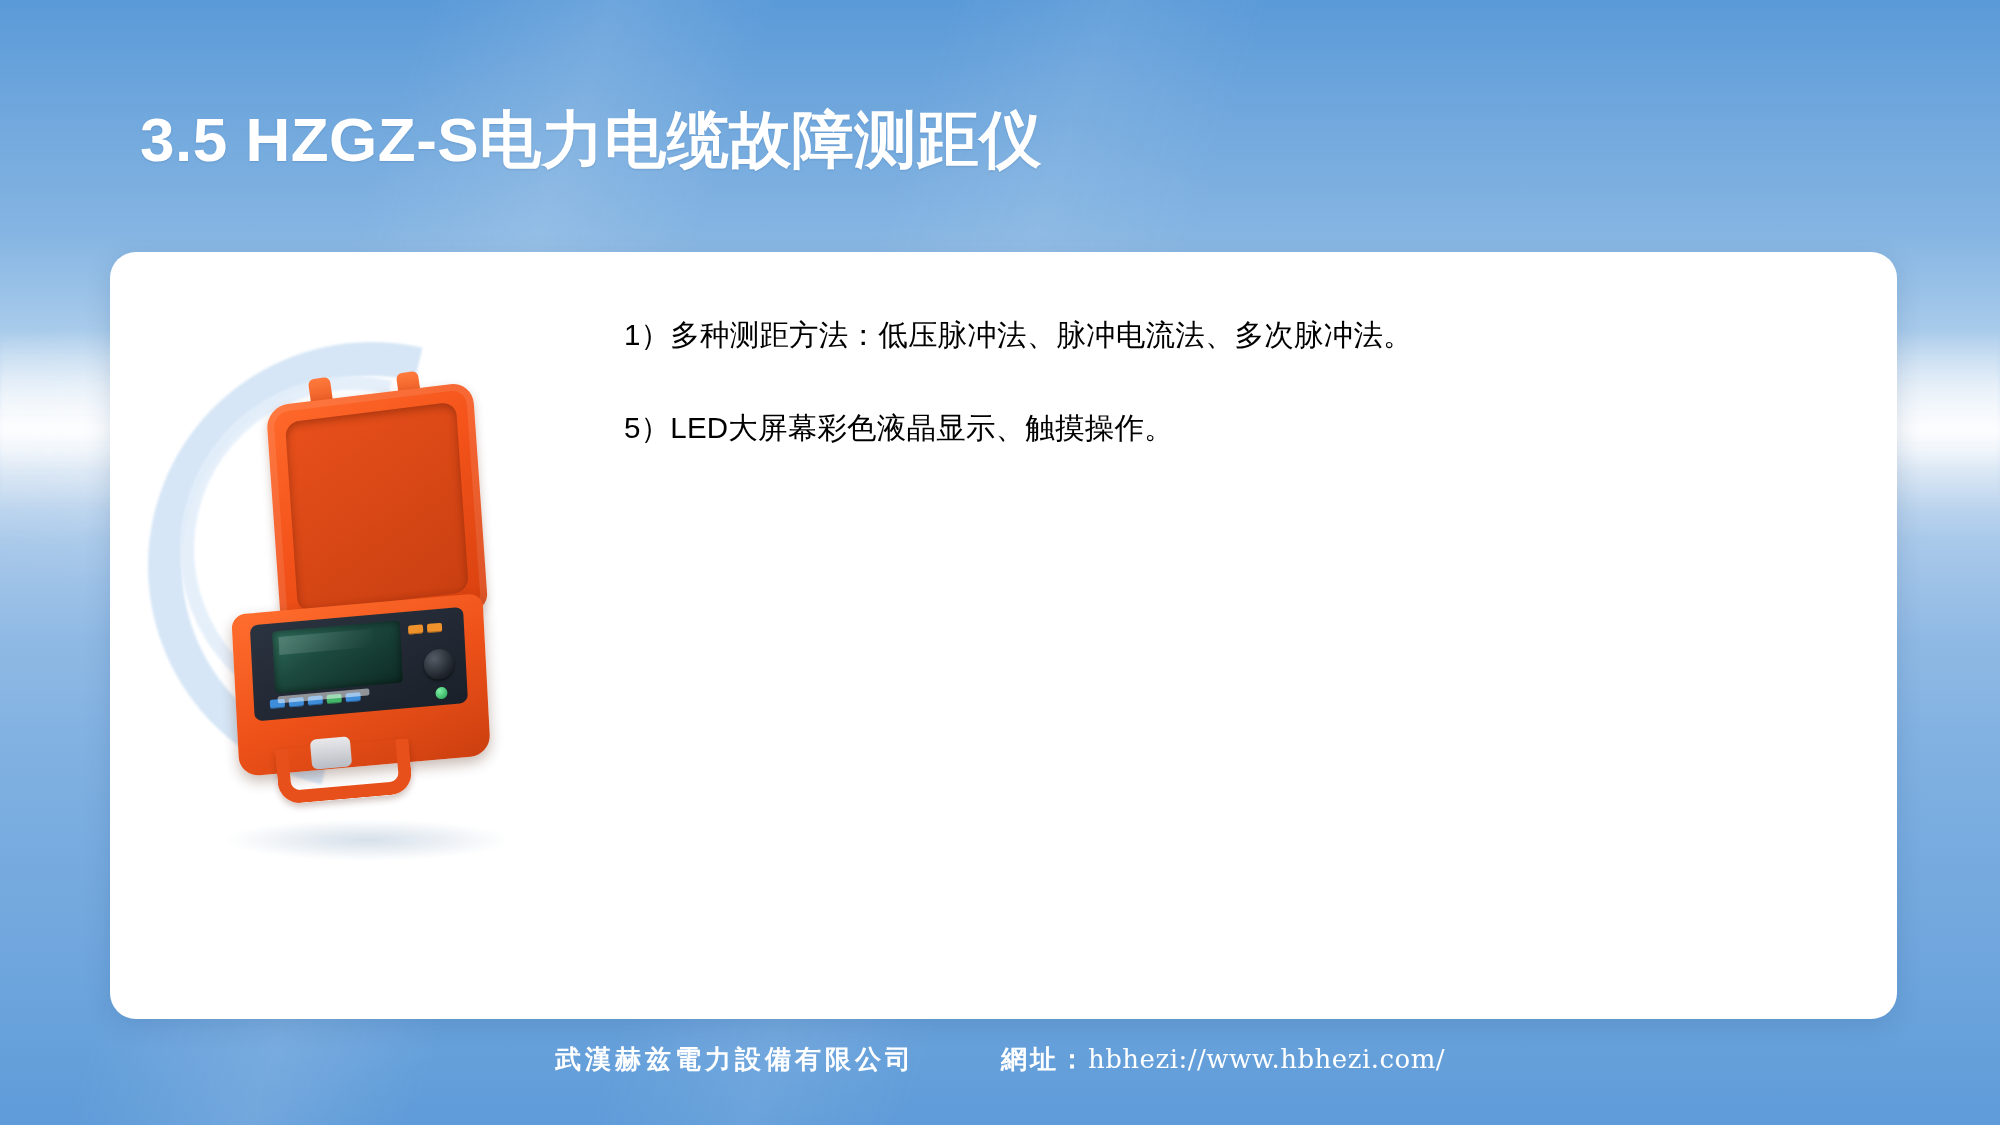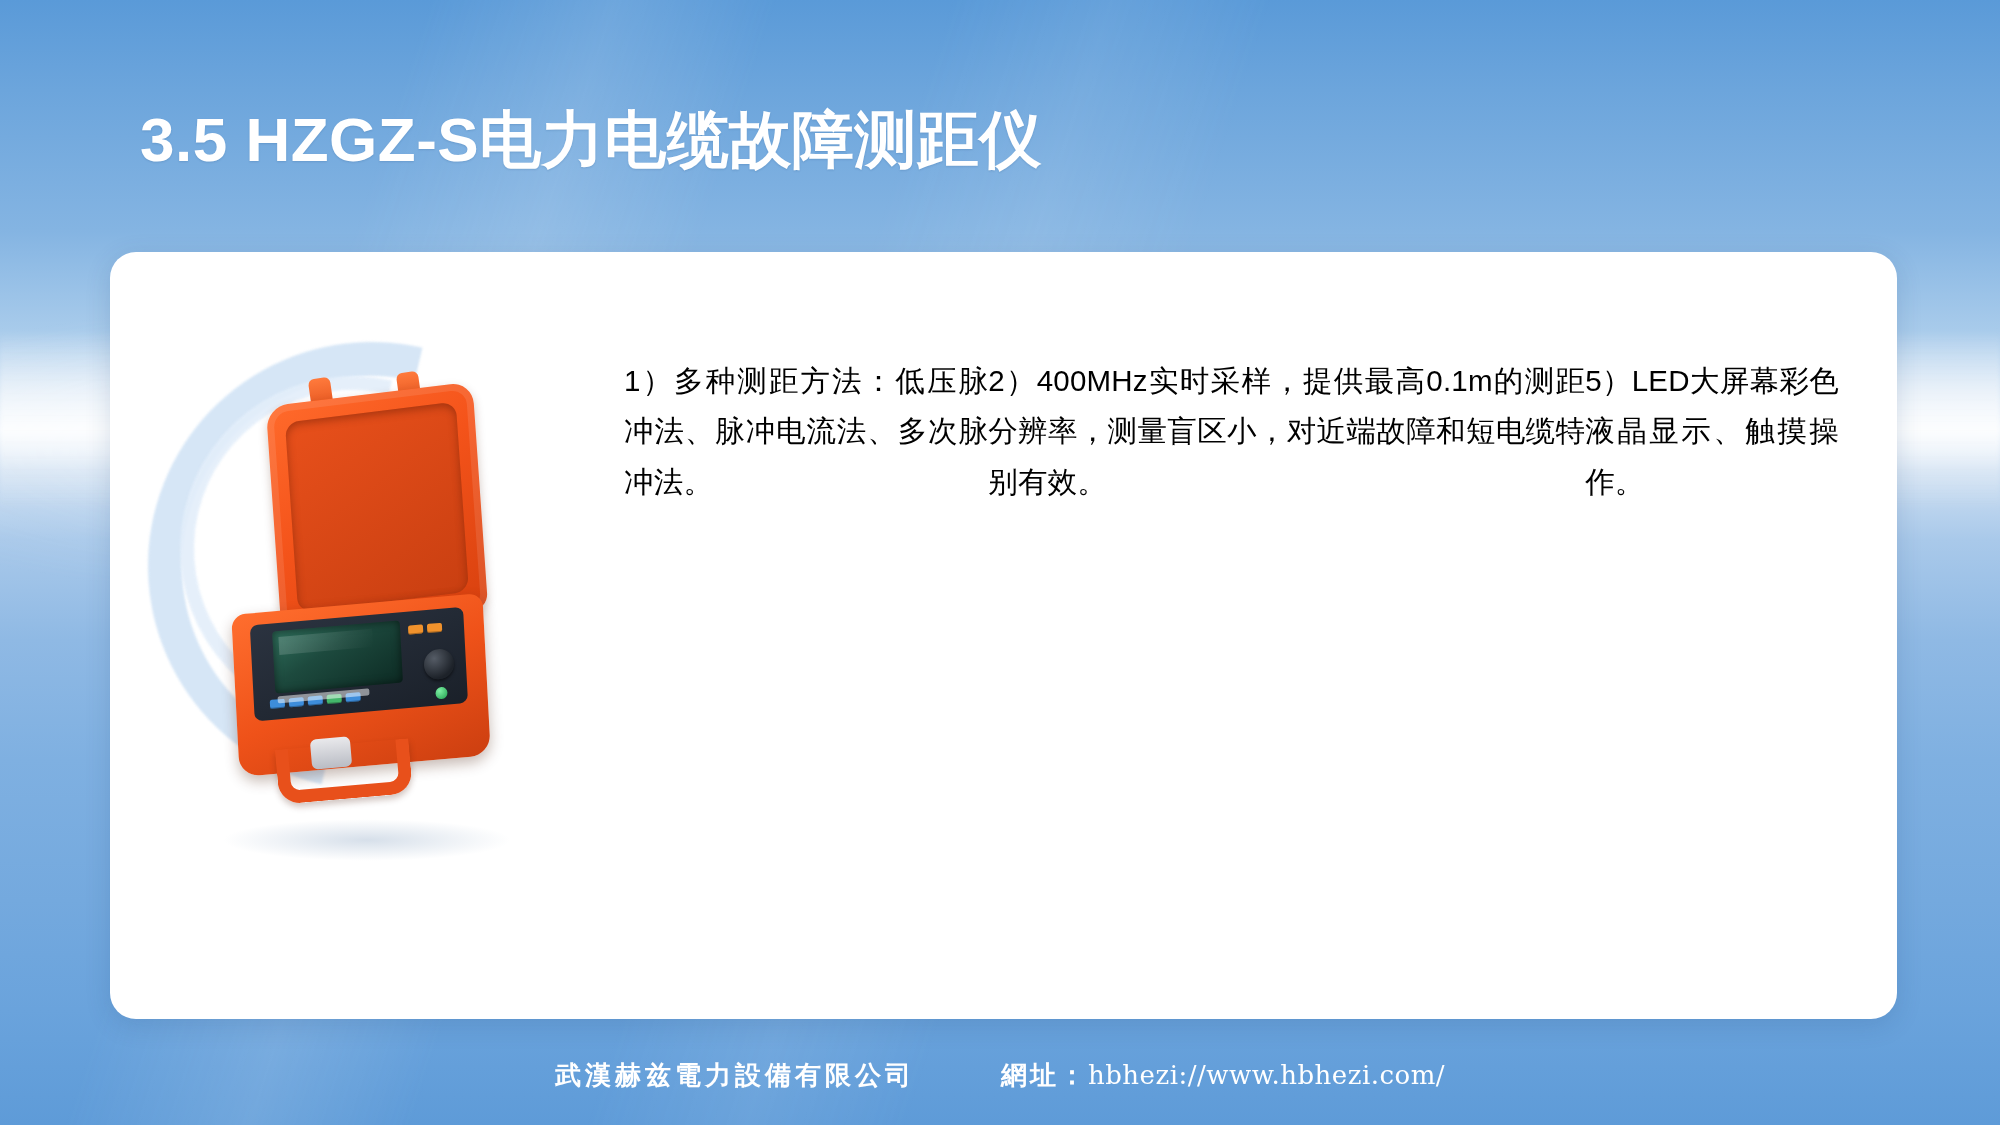--- a/index.html
+++ b/index.html
@@ -257,41 +257,41 @@
     top: 366px;
     width: 40px; height: 30px;
     background: linear-gradient(180deg, #e9e9ec, #b9bcc4);
     border-radius: 6px;
     transform: rotate(-5deg);
   }
 
   
   #list-pane {
     flex: 1 1 auto;
-    padding: 74px 58px 30px 14px;
+    padding: 28px 58px 30px 14px;
     display: flex;
-    flex-direction: row;
+    flex-direction: column;
     justify-content: flex-start;
   }
   .item {
     color: #000000;
     font-size: 29.5px;
     line-height: 1.72;
     letter-spacing: .2px;
     margin-bottom: 13px;
     text-align: justify;
     font-family: "Liberation Sans", "DejaVu Sans", sans-serif;
   }
   .item:last-child { margin-bottom: 0; }
 
   
   #footer {
     position: absolute;
     left: 0; right: 0;
-    bottom: 32px;
+    bottom: 48px;
     display: flex;
     justify-content: center;
     align-items: flex-end;
     gap: 86px;
     color: #ffffff;
     white-space: nowrap;
   }
   .foot-company {
     font-family: "DejaVu Serif", serif;
     font-weight: bold;
@@ -353,21 +353,20 @@
           </div>
         </div>
 
         <div class="handle"></div>
         <div class="handle-knob"></div>
       </div>
     </div>
 
     <div id="list-pane">
       <p class="item">1）多种测距方法：低压脉冲法、脉冲电流法、多次脉冲法。</p>
-      <p class="item">2）400MHz实时采样，提供最高0.1m的测距分辨率，测量盲区小，对近端故障和短电缆特别有效。</p>
       <p class="item">5）LED大屏幕彩色液晶显示、触摸操作。</p>
     </div>
 
   </div>
 
   <div id="footer">
     <span class="foot-company">武漢赫兹電力設備有限公司</span>
     <span class="foot-block">
       <span class="foot-label">網址：</span><span class="foot-value">hbhezi://www.hbhezi.com/</span>
     </span>

